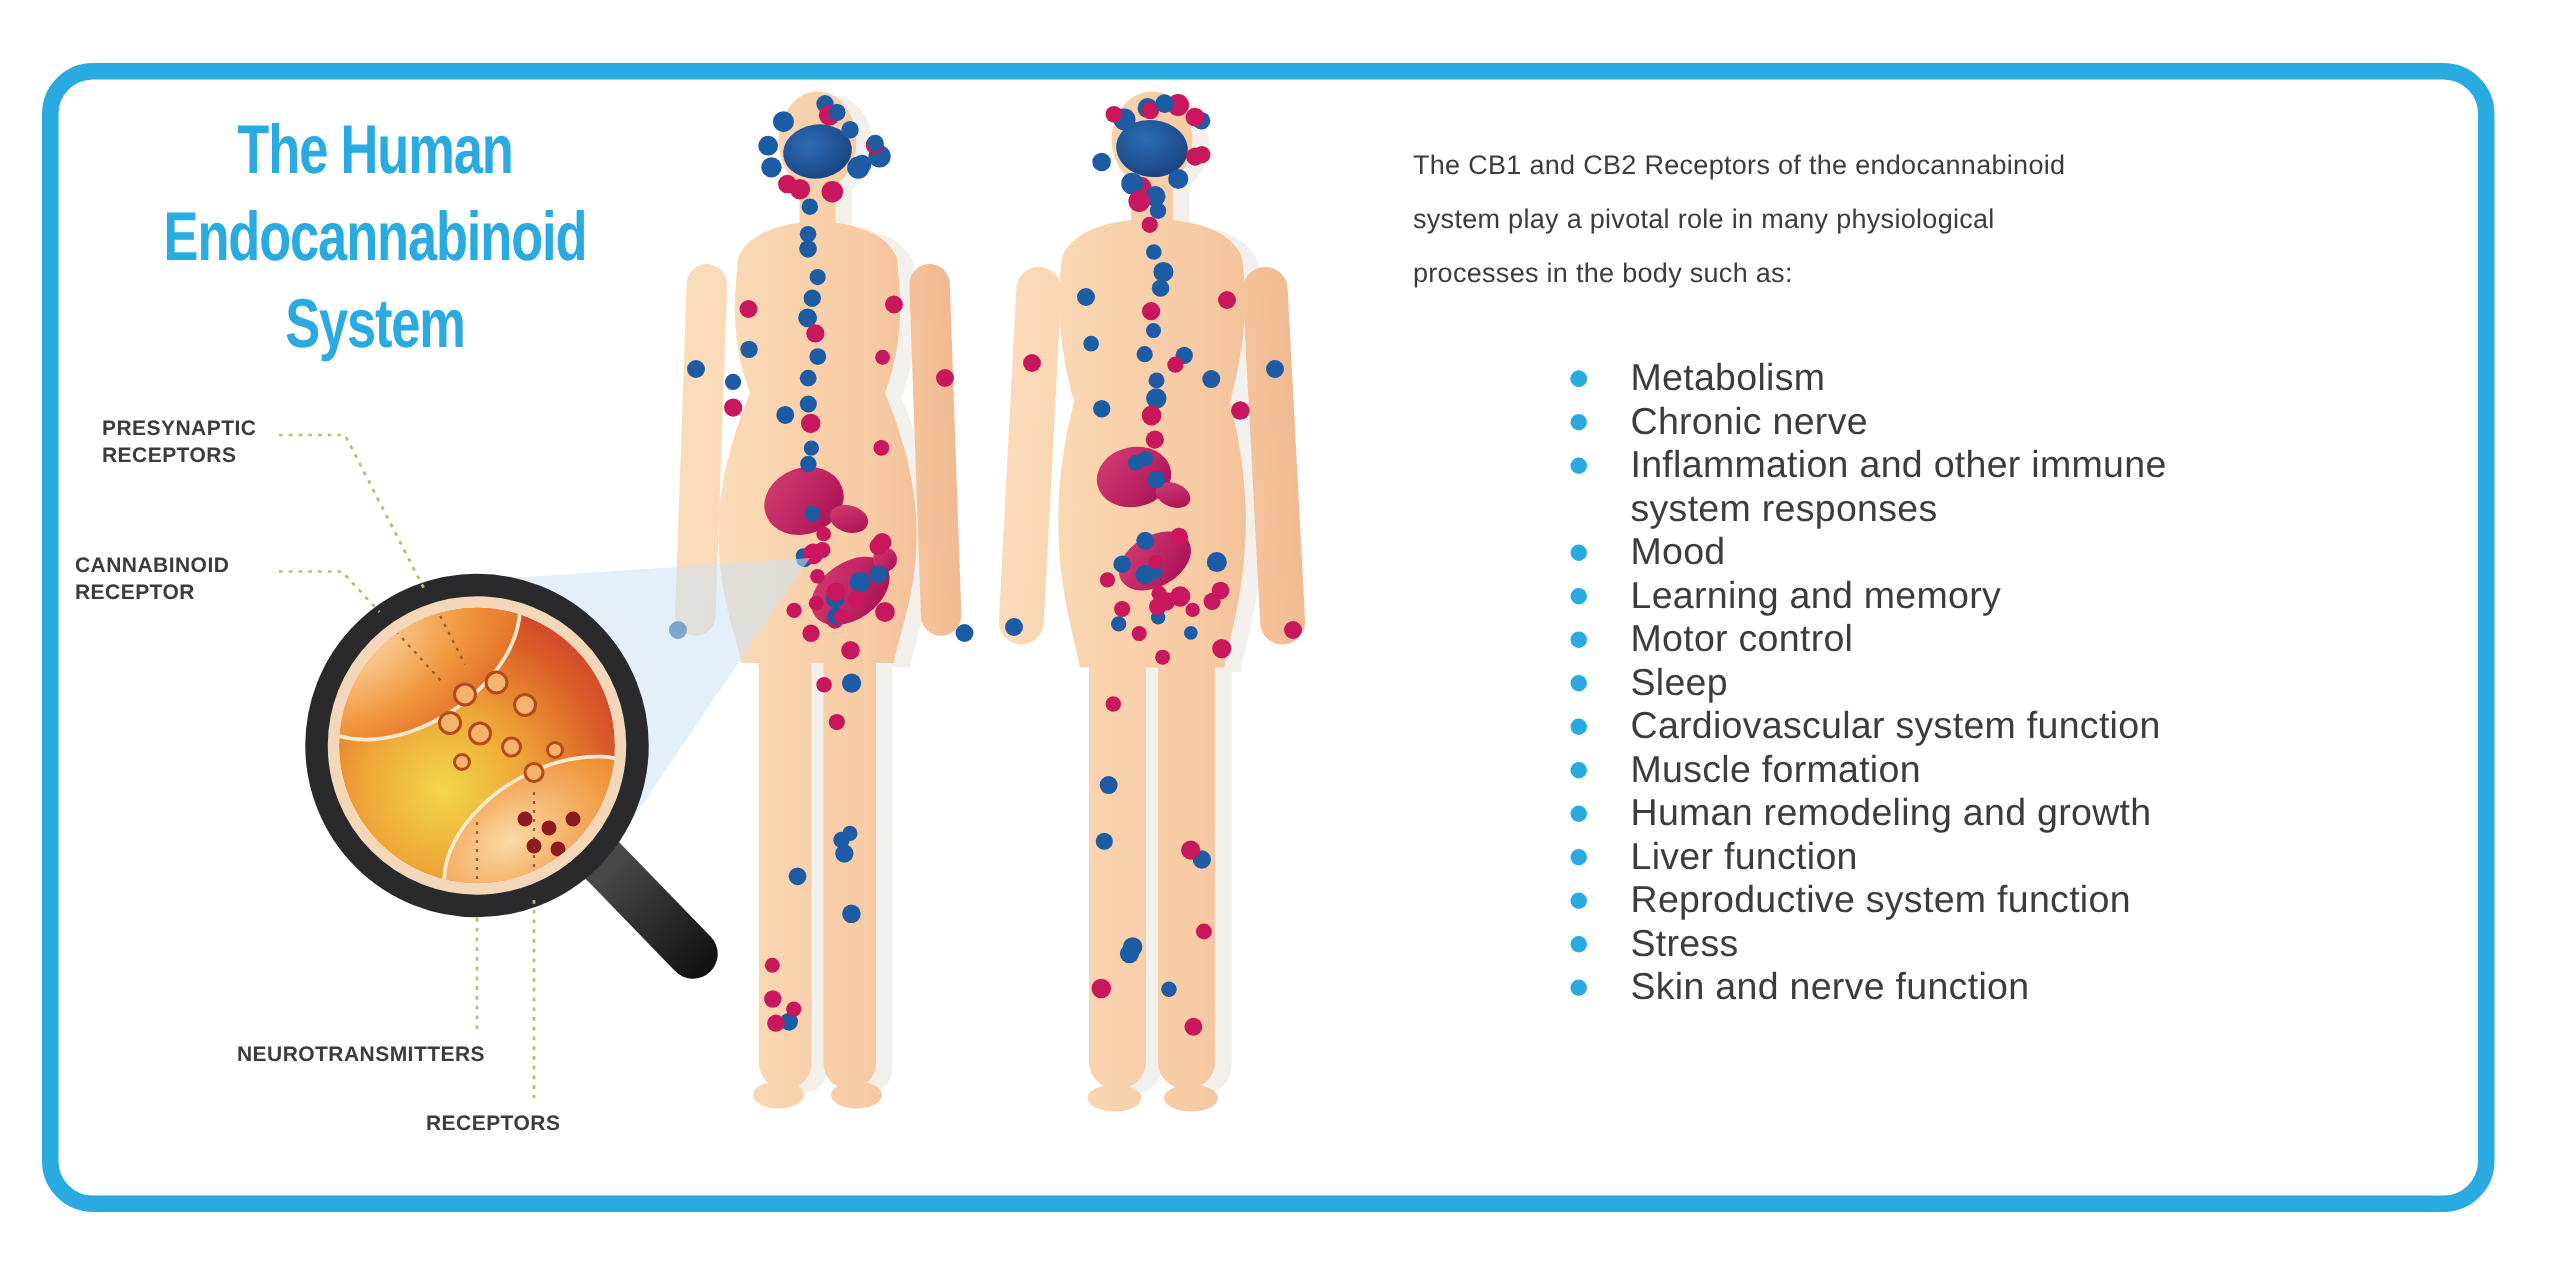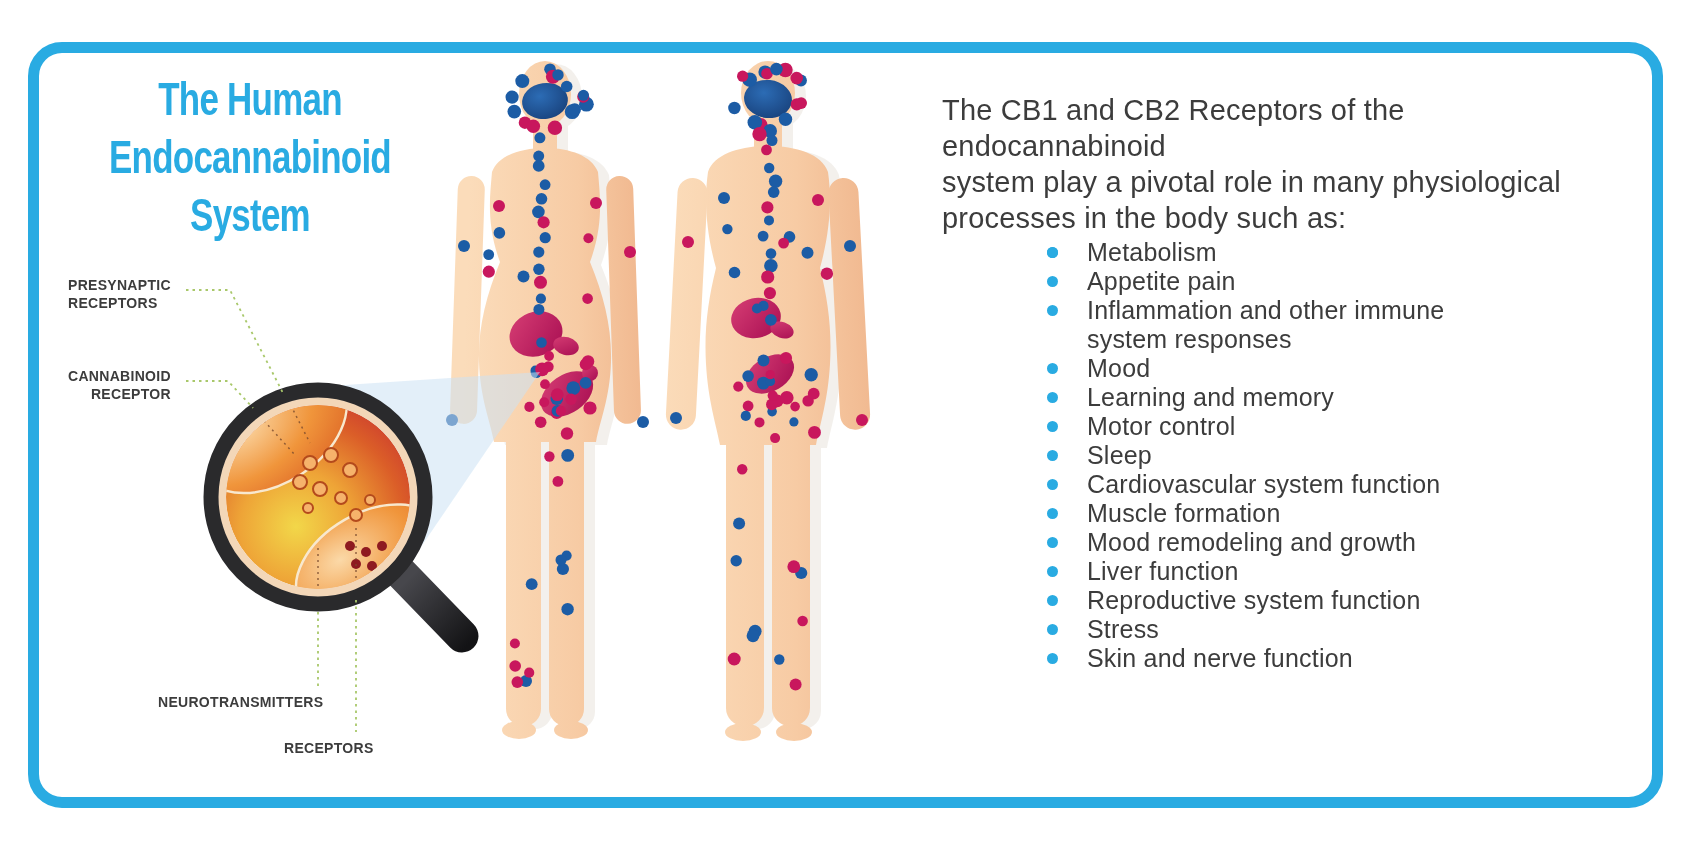--- a/index.html
+++ b/index.html
@@ -17,21 +17,21 @@
     font-size:46px;font-weight:bold;line-height:58px;text-align:center;
     color:var(--title,#29ABE2);white-space:pre-line;letter-spacing:-1px;
     transform:scaleX(.76);transform-origin:50% 50%;
   }
   .anno{
     position:absolute;font-size:14px;font-weight:bold;line-height:17.5px;
     color:var(--text,#3C3C3C);white-space:pre-line;letter-spacing:.3px;
   }
   .intro{
     position:absolute;left:942px;top:92px;width:640px;
-    font-size:29px;line-height:36px;color:var(--text,#3C3C3C);
+    font-size:18px;line-height:36px;color:var(--text,#3C3C3C);
     white-space:pre-line;letter-spacing:.2px;
   }
   ul.processes{
     position:absolute;left:1042px;top:238px;width:500px;margin:0;padding:0;list-style:none;
     font-size:25px;line-height:29px;color:var(--text,#3C3C3C);letter-spacing:.2px;
   }
   ul.processes li{position:relative;padding-left:45px;margin:0;}
   ul.processes li .txt{white-space:pre-line;}
   ul.processes li .bullet{
     position:absolute;left:5px;top:9px;width:11px;height:11px;border-radius:50%;
@@ -336,41 +336,41 @@
       <path d="M318,612 L318,686"></path>
       <path d="M356,600 L356,732"></path>
     </g>
   </svg>
 
   <div class="title">The Human
 Endocannabinoid System</div>
 
   <div class="anno" style="left:68px;top:277px;">PRESYNAPTIC
 RECEPTORS</div>
-  <div class="anno" style="left:68px;top:368px;text-align:right;">CANNABINOID
+  <div class="anno" style="left:50px;top:368px;">CANNABINOID
 RECEPTOR</div>
   <div class="anno" style="left:158px;top:694px;">NEUROTRANSMITTERS</div>
   <div class="anno" style="left:284px;top:740px;">RECEPTORS</div>
 
   <div class="intro">The CB1 and CB2 Receptors of the endocannabinoid
 system play a pivotal role in many physiological
 processes in the body such as:</div>
 
   <ul class="processes">
     <li><span class="bullet"></span></li>
     <li><span class="bullet"></span><span class="txt">Metabolism</span></li>
-    <li><span class="bullet"></span><span class="txt">Appetite pain</span></li>
+    <li><span class="bullet"></span><span class="txt">Chronic nerve</span></li>
     <li><span class="bullet"></span><span class="txt">Inflammation and other immune
 system responses</span></li>
     <li><span class="bullet"></span><span class="txt">Mood</span></li>
     <li><span class="bullet"></span><span class="txt">Learning and memory</span></li>
     <li><span class="bullet"></span><span class="txt">Motor control</span></li>
     <li><span class="bullet"></span><span class="txt">Sleep</span></li>
     <li><span class="bullet"></span><span class="txt">Cardiovascular system function</span></li>
     <li><span class="bullet"></span><span class="txt">Muscle formation</span></li>
-    <li><span class="bullet"></span><span class="txt">Mood remodeling and growth</span></li>
+    <li><span class="bullet"></span><span class="txt">Human remodeling and growth</span></li>
     <li><span class="bullet"></span><span class="txt">Liver function</span></li>
     <li><span class="bullet"></span><span class="txt">Reproductive system function</span></li>
     <li><span class="bullet"></span><span class="txt">Stress</span></li>
     <li><span class="bullet"></span><span class="txt">Skin and nerve function</span></li>
   </ul>
 
 </div>
 
 </body></html>

